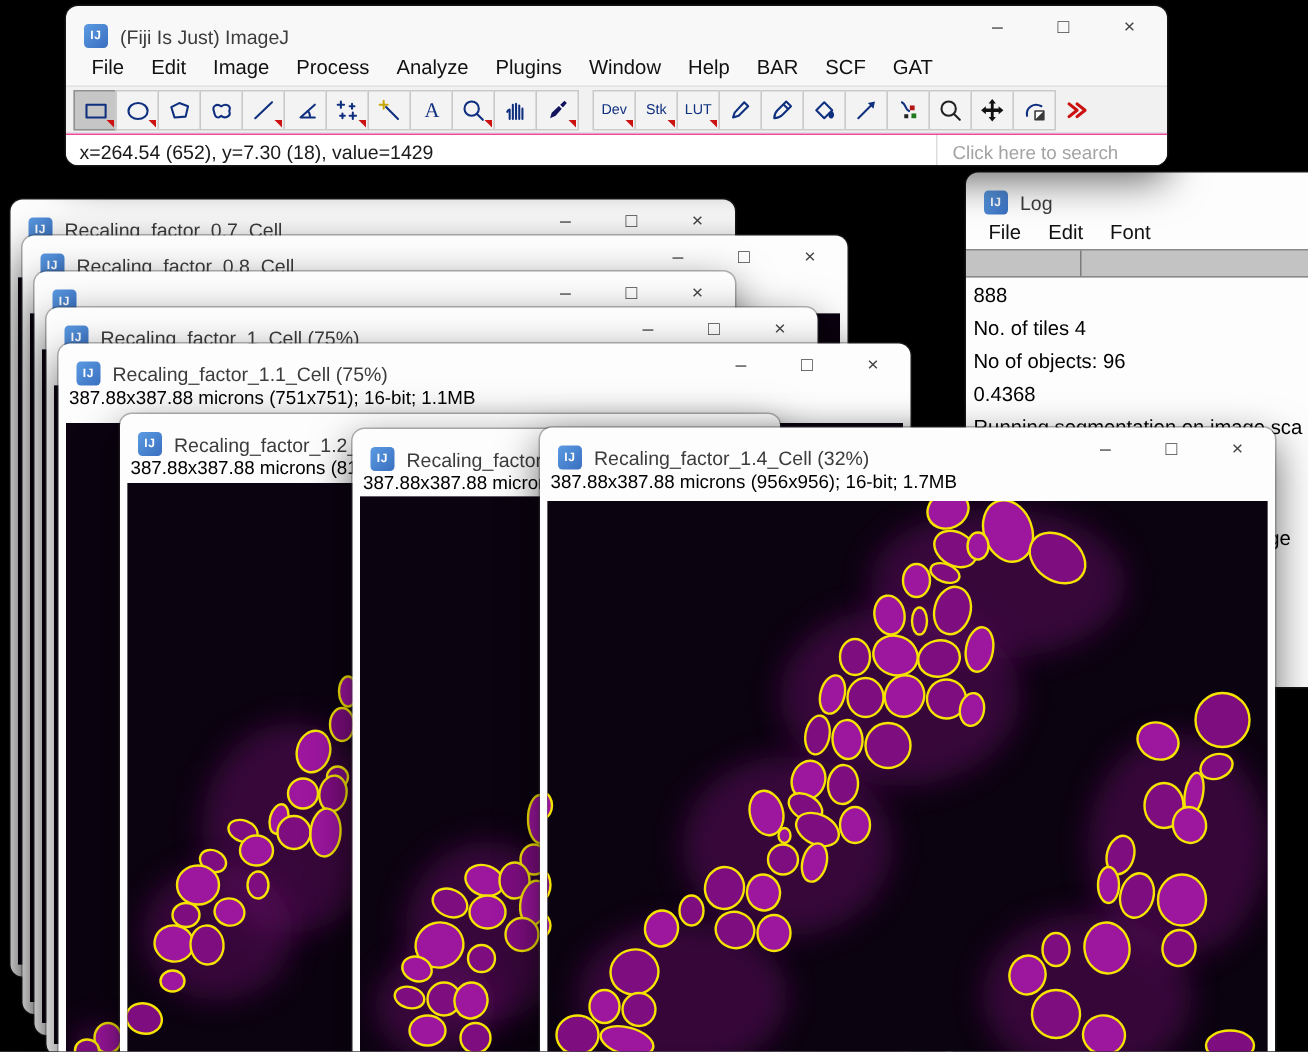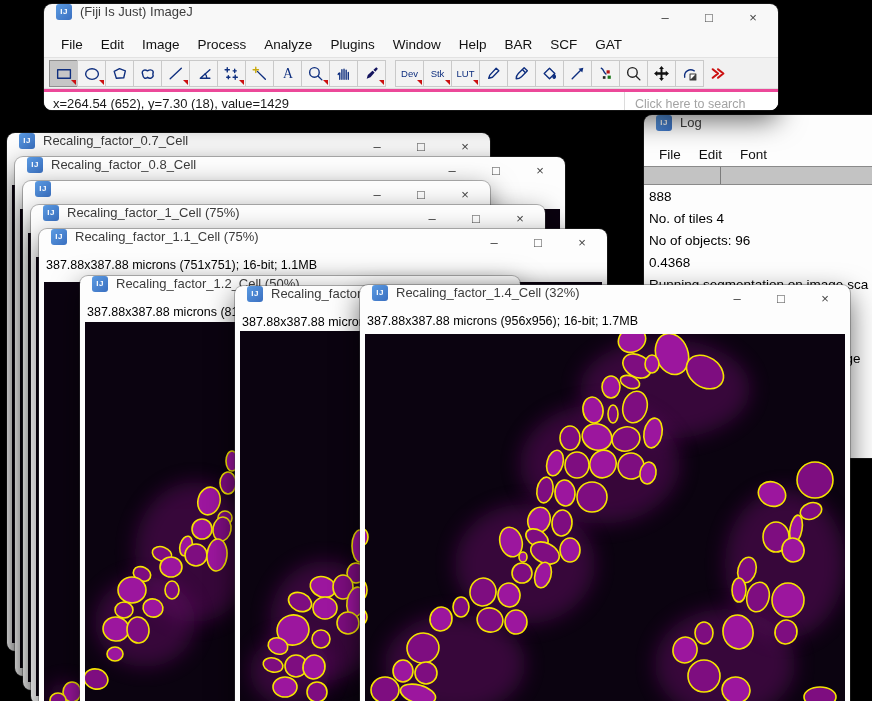--- a/index.html
+++ b/index.html
@@ -1,20 +1,20 @@
 <!DOCTYPE html>
 <html><head>
 <meta charset="utf-8">
 <style>
   html,body{margin:0;padding:0;background:#000;width:872px;height:701px;overflow:hidden;
     font-family:"Liberation Sans",sans-serif;-webkit-font-smoothing:antialiased;}
   .desktop{position:relative;width:872px;height:701px;background:#000;overflow:hidden;}
   .win{position:absolute;background:#fdfdfd;border-radius:8px;overflow:hidden;
     box-shadow:0 0 0 1px rgba(60,60,60,.35),0 10px 28px rgba(0,0,0,.6);}
-  .titlebar{height:28px;display:flex;align-items:flex-start;gap:8px;padding:0 12px;white-space:nowrap;}
+  .titlebar{height:28px;display:flex;align-items:flex-end;gap:8px;padding:0 12px;white-space:nowrap;}
   .wtitle{font-size:13px;color:#3c3c3c;}
   .ij{flex:0 0 16px;width:16px;height:16px;border-radius:3px;background:linear-gradient(135deg,#5b9be2,#3a6fc0);
     color:#fff;font-weight:bold;font-size:8px;line-height:16px;text-align:center;letter-spacing:.5px;}
   .controls{margin-left:auto;display:flex;gap:30px;padding-right:6px;color:#444;}
   .controls span{width:14px;text-align:center;font-size:13px;line-height:28px;cursor:default;}
   .ctl-max{font-size:11px;}
   .subtitle{height:18px;padding:1px 7px 0 7px;font-size:12.5px;color:#000;white-space:nowrap;overflow:hidden;}
   .canvas{position:absolute;left:5px;right:5px;bottom:8px;background:#0b0310;}
   .canvas svg{display:block;width:100%;height:100%;}
   
@@ -37,21 +37,21 @@
     border-top:1px solid #e2e2e2;border-bottom:1px solid #dedede;}
   .tbtn{width:29px;height:27px;box-sizing:border-box;position:relative;background:#f3f3f3;
     border:1px solid #c9c9c9;margin-right:-1px;display:flex;align-items:center;justify-content:center;}
   .tbtn.sel{background:#c6c6c6;border-color:#8f8f8f;}
   .tbtn.plain{border-color:transparent;background:transparent;}
   .tbtn .dd{position:absolute;right:1px;bottom:1px;width:0;height:0;
     border-top:5px solid #cc1111;border-left:5px solid transparent;}
   .tlabel{font-size:9.5px;color:#0f2f7f;text-align:center;}
   .tgap{width:10px;}
   .m-status{height:23px;background:#fff;position:relative;display:flex;align-items:center;
-    font-size:13px;color:#1a1a1a;border-top:3px solid #ec4899;}
+    font-size:13px;color:#1a1a1a;border-top:1px solid #ec4899;}
   .coords{padding-left:9px;}
   .search{position:absolute;right:0;top:0;bottom:0;width:143px;border-left:1px solid #dcdcdc;
     display:flex;align-items:center;padding-left:10px;color:#a3a3a3;font-size:12.5px;background:#fff;}
   
   .log-menu{height:23px;display:flex;align-items:center;padding-left:6px;font-size:13.5px;color:#111;}
   .log-menu span{padding:0 9px;}
   .log-gray{height:17px;background:#c3c3c3;border-top:1px solid #8a8a8a;border-bottom:1px solid #8a8a8a;position:relative;}
   .log-gray i{position:absolute;left:76px;top:0;bottom:0;width:1px;background:#7c7c7c;}
   .log-body{position:relative;padding:1px 0 0 5px;font-size:13.5px;line-height:22px;color:#000;height:100%;}
   .log-frag{position:absolute;left:194px;top:236px;font-size:13.5px;color:#000;text-align:center;}

